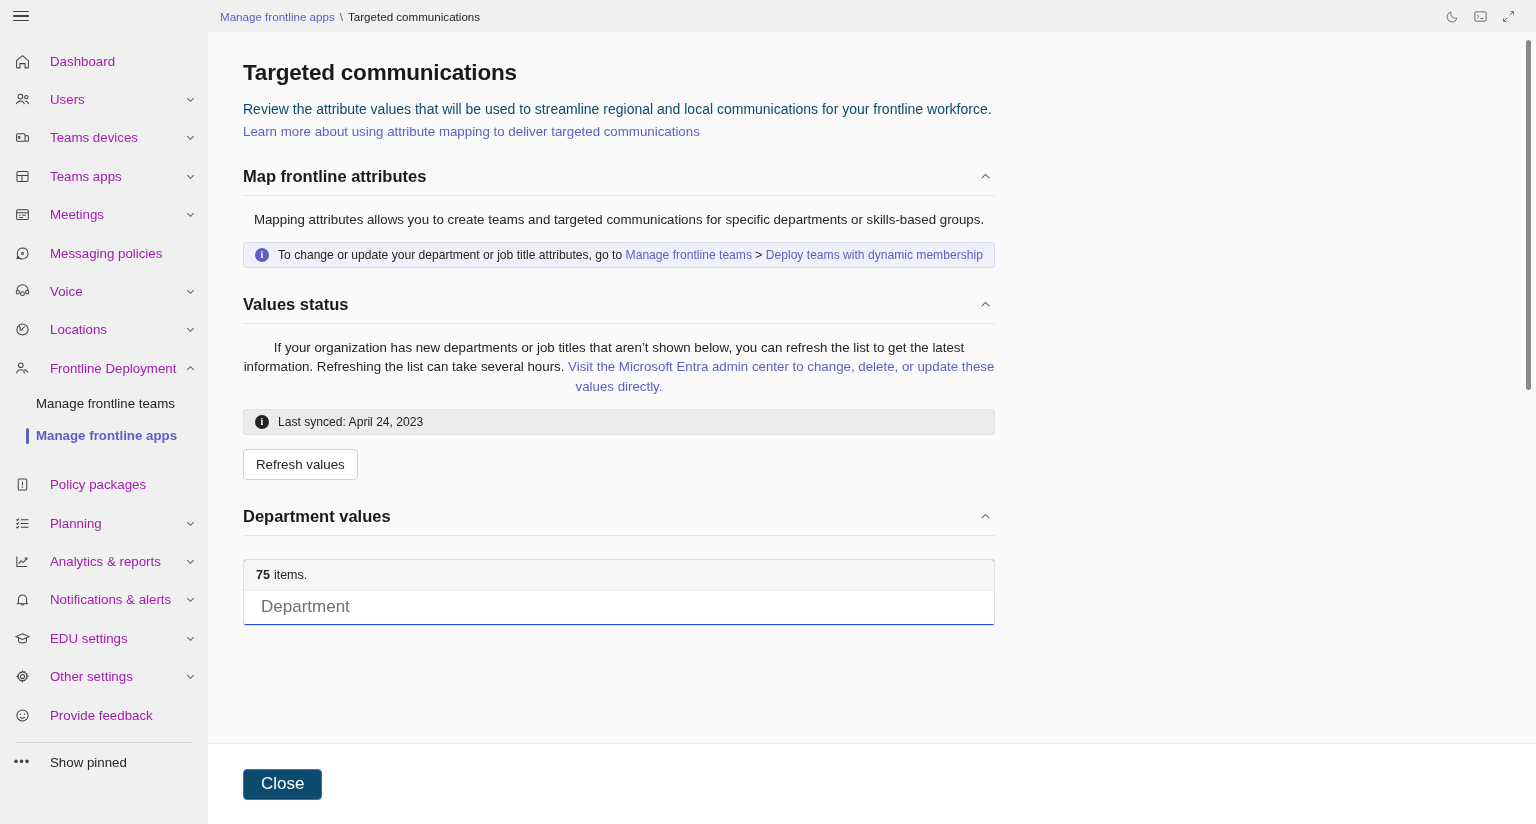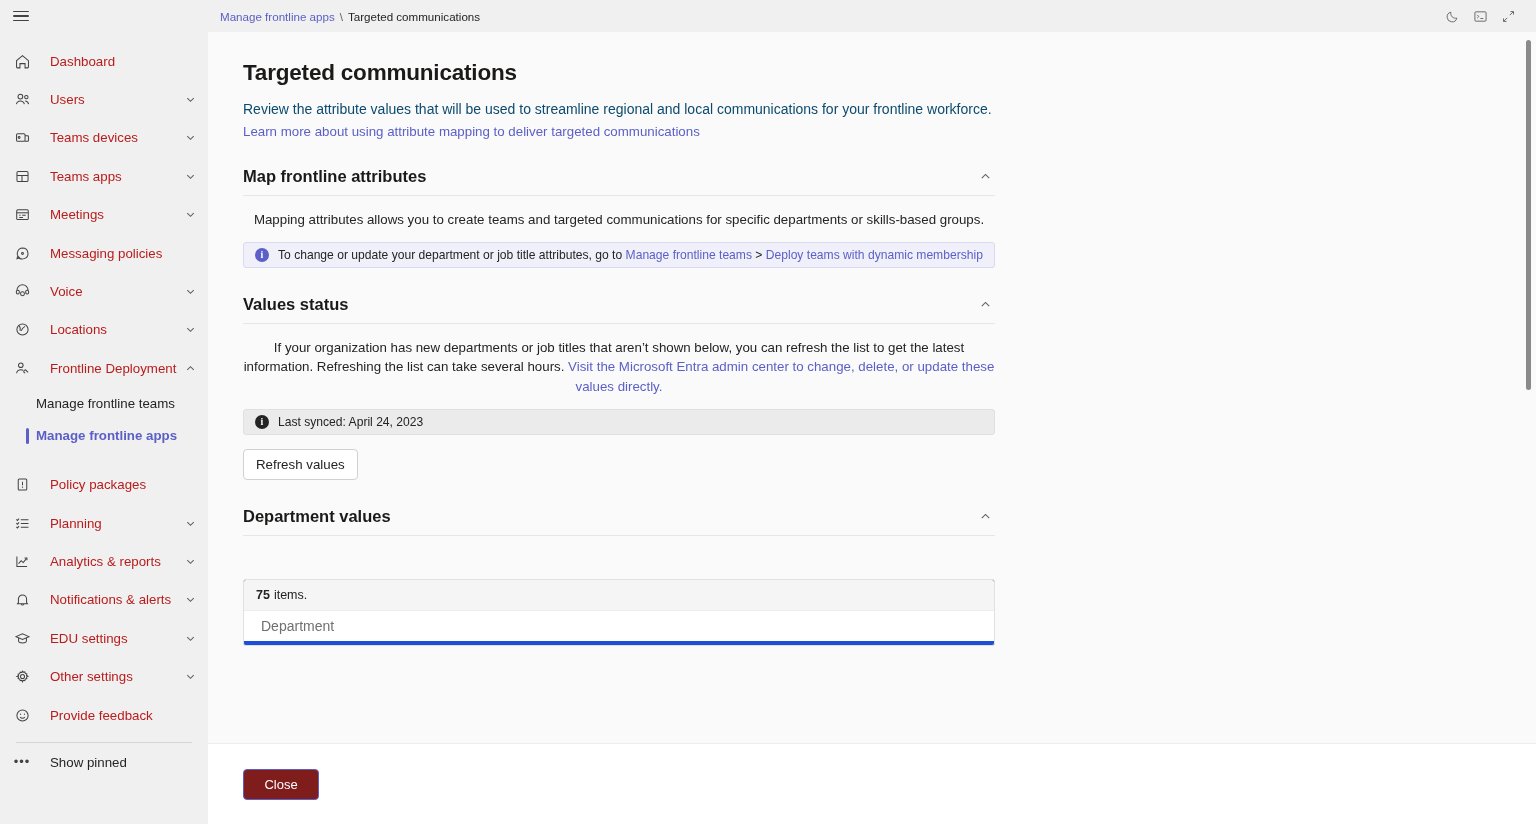--- a/index.html
+++ b/index.html
@@ -46,21 +46,21 @@
     background: #424242; border-radius: 1px;
   }
   .nav { padding-top: 10px; }
   .nav-item {
     height: 38.4px;
     display: flex;
     align-items: center;
     padding: 0 12px 0 12px;
     cursor: pointer;
     position: relative;
-    color: #b91c1c;
+    color: #a21caf;
     font-size: 13.3px;
   }
   .nav-ico {
     width: 20px; height: 20px;
     flex: 0 0 20px;
     margin-right: 18px;
     display: flex; align-items: center; justify-content: center;
     color: #424242;
   }
   .nav-ico svg { display: block; }
@@ -251,42 +251,42 @@
     background: #ffffff;
     border-radius: 4px;
     font-size: 13.3px;
     color: #242424;
     font-family: inherit;
     cursor: pointer;
   }
 
   
   .table-card {
-    margin-top: 43px;
+    margin-top: 23px;
     border: 1px solid #e1e1e1;
     border-radius: 3px;
     background: #4c1d95;
     overflow: hidden;
     position: relative;
   }
   .table-toolbar {
     height: 31px;
     background: #f5f5f5;
     border-bottom: 1px solid #ededed;
     display: flex; align-items: center;
     padding-left: 12px;
     font-size: 12.5px; color: #242424;
   }
   .table-toolbar b { font-weight: 700; margin-right: 4px; }
   .table-head-row {
     height: 34px;
     display: flex; align-items: center;
     padding-left: 17px;
-    border-bottom: 4px solid #1d4ed8;
-    font-size: 14px;
+    border-bottom: 1px solid #1d4ed8;
+    font-size: 17px;
     color: #707070;
     background: #ffffff;
   }
   .table-rows {
     position: relative;
     background: #ffffff;
   }
   .trow {
     height: 39.3px;
     display: flex; align-items: center;
@@ -310,25 +310,25 @@
     height: 80px;
     background: #ffffff;
     display: flex;
     align-items: center;
     padding-left: 35px;
   }
   .btn-primary {
     height: 31px;
     min-width: 76px;
     padding: 0 17px;
-    background: #7f1d1d;
+    background: #0c4a6e;
     border: 1px solid #5b5fc7;
     border-radius: 4px;
     color: #ffffff;
-    font-size: 13px;
+    font-size: 17px;
     font-family: inherit;
     cursor: pointer;
   }
 
   
   .outer-sb-track {
     position: absolute;
     right: 3px;
     top: 0;
     width: 10px;

